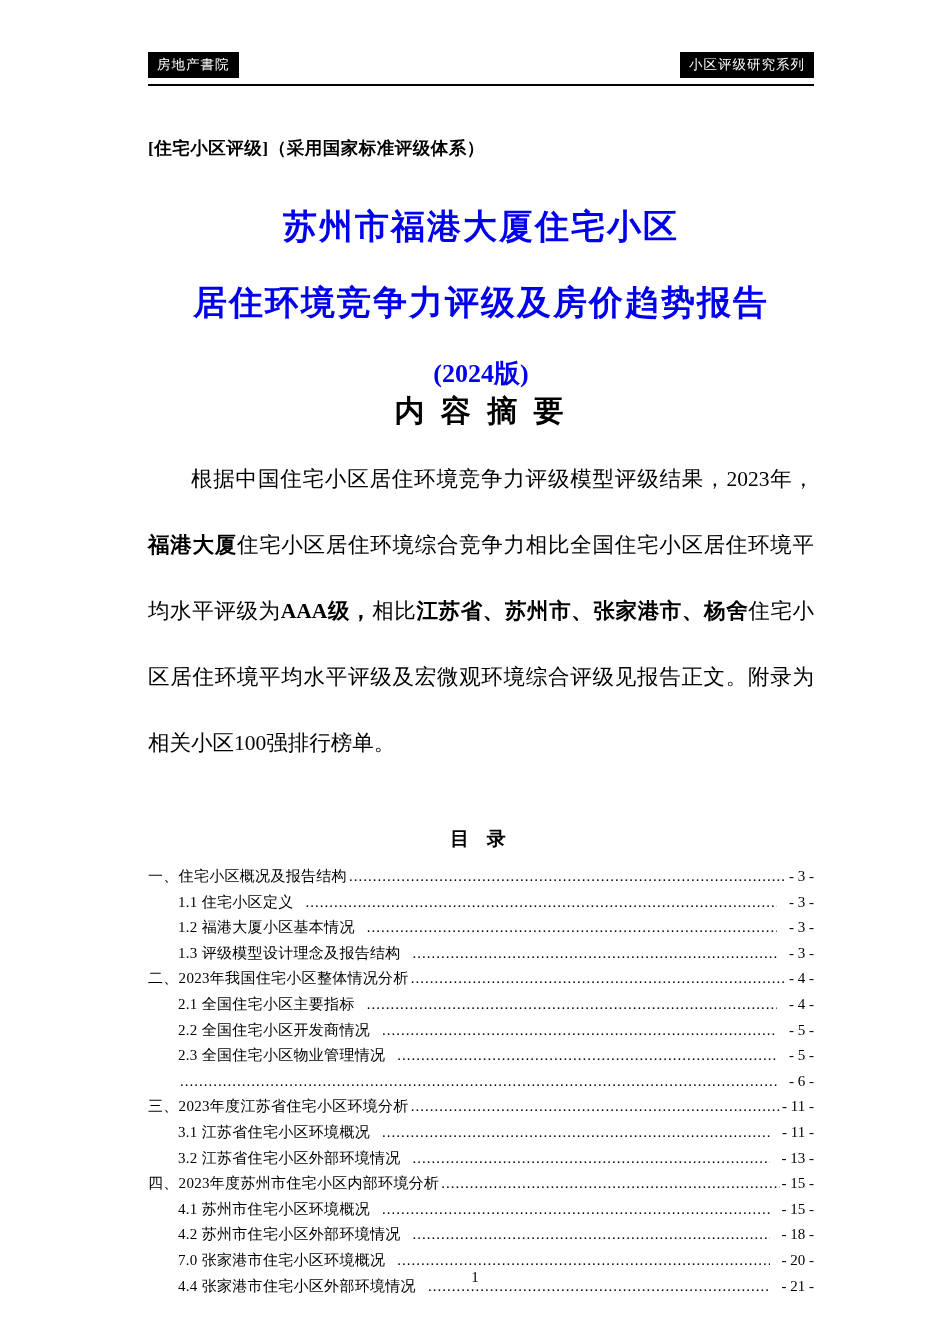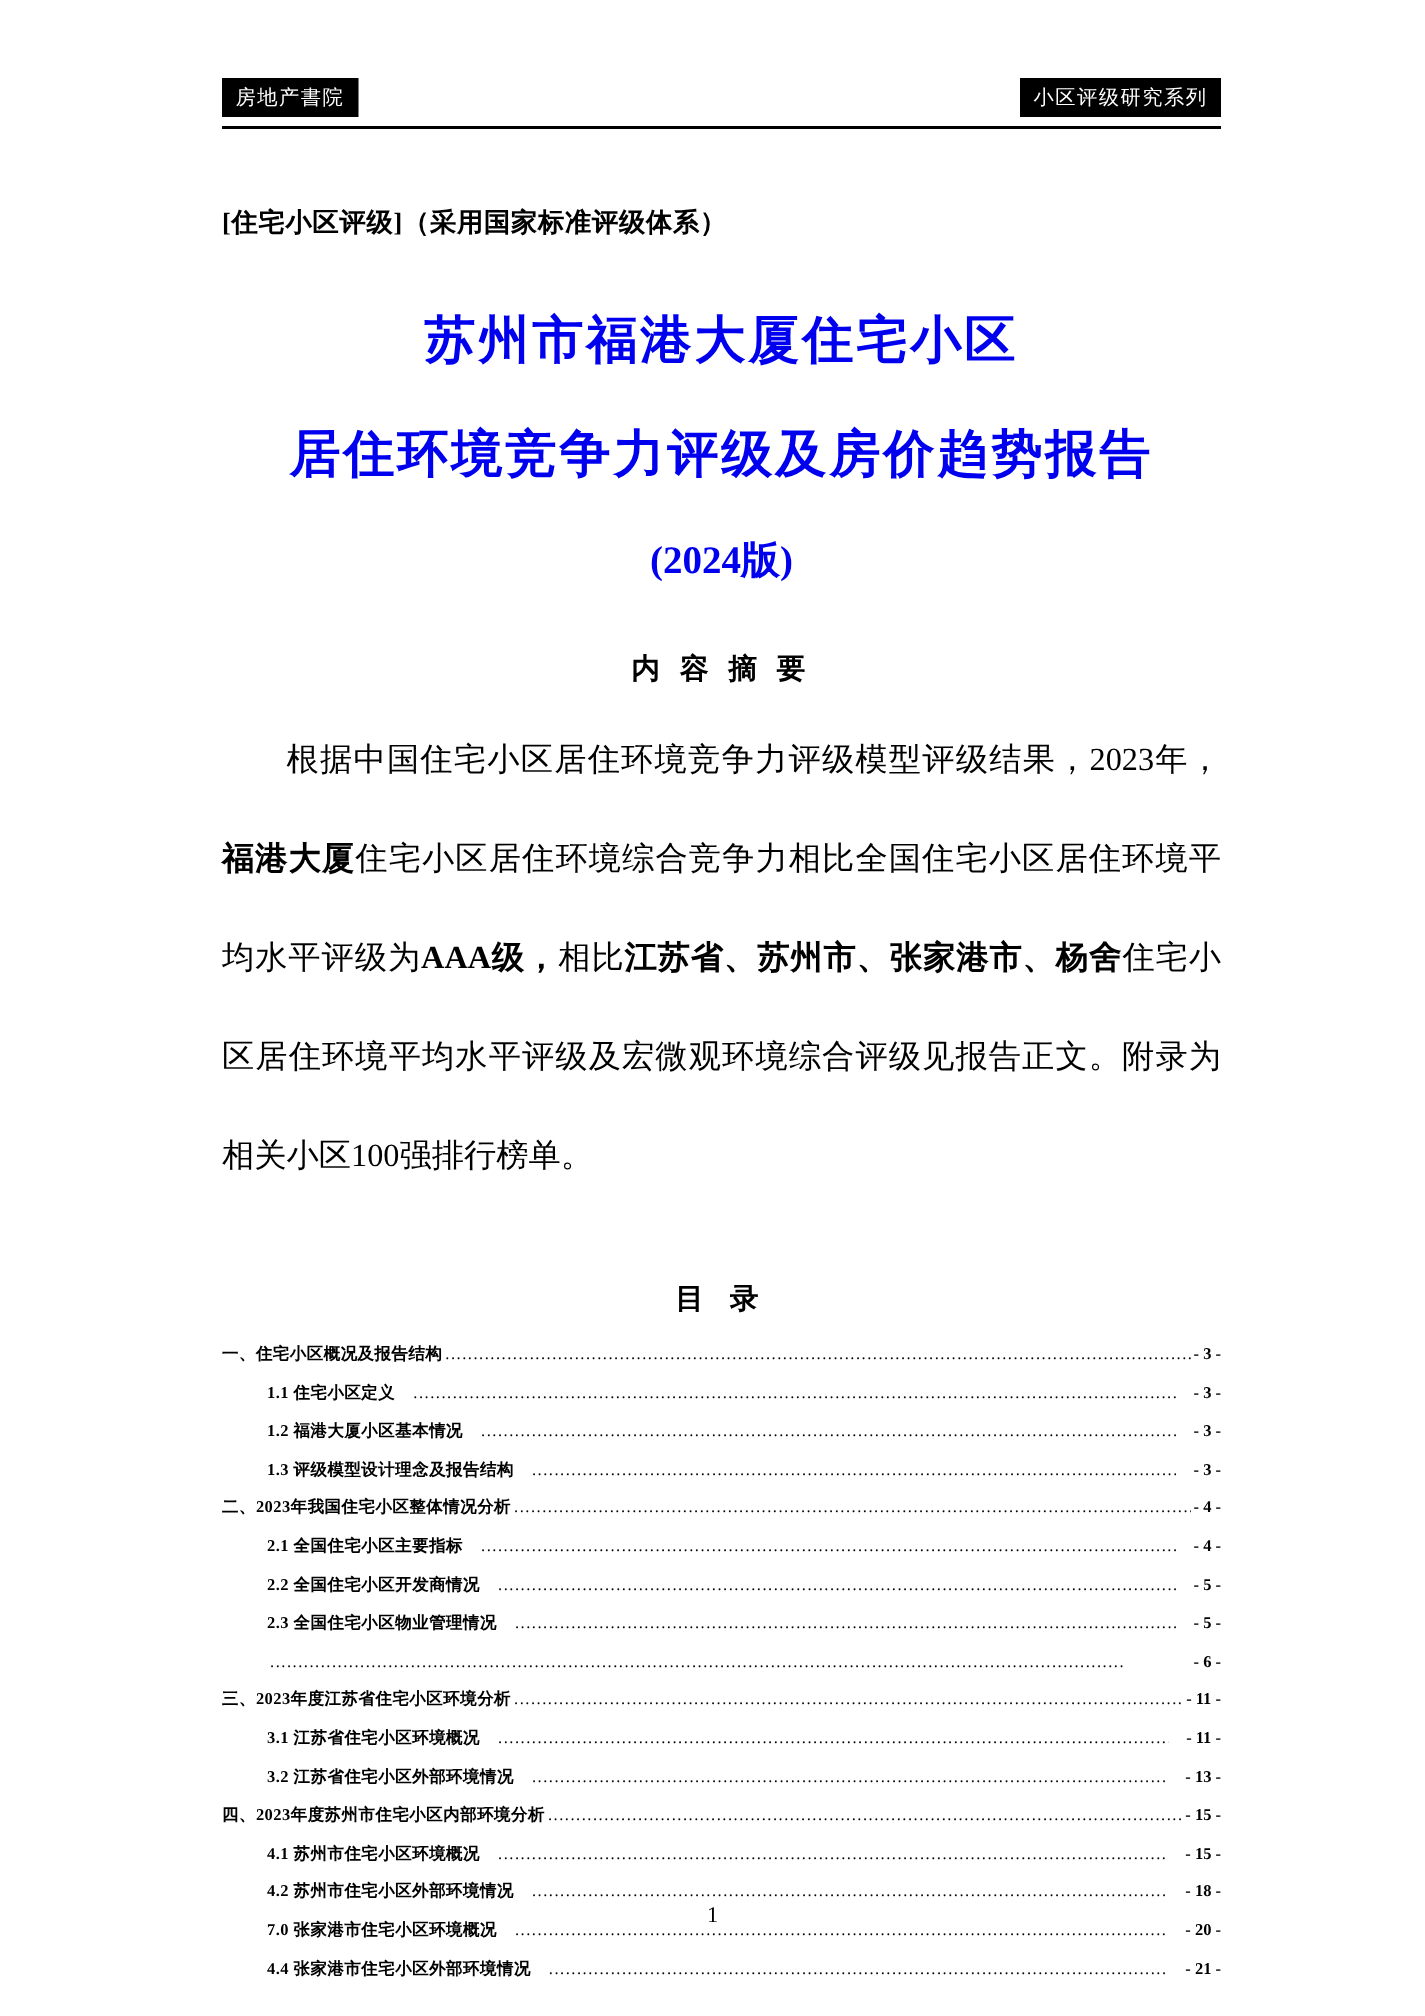--- a/index.html
+++ b/index.html
@@ -56,23 +56,22 @@
   .title-2 { margin-top: 30px; }
   .title-edition {
     color: #0000EE;
     font-weight: 700;
     font-size: 26px;
     margin-top: 30px;
   }
   
   .abstract-heading {
     text-align: center;
-    font-size: 19px;
-    font-weight: 700;
-    margin-top: 42px;
+    font-size: 30px;
+    font-weight: 700;
     letter-spacing: 4px;
     font-family: "Liberation Sans", "DejaVu Sans", sans-serif;
   }
   .abstract-para {
     margin-top: 14px;
     font-size: 21.5px;
     line-height: 66px;
     text-align: justify;
     text-indent: 2em;
   }
@@ -83,22 +82,22 @@
     font-size: 19px;
     font-weight: 700;
     margin-top: 50px;
     letter-spacing: 6px;
     font-family: "Liberation Sans", "DejaVu Sans", sans-serif;
   }
   .toc-list { margin-top: 12px; }
   .toc-row {
     display: flex;
     align-items: center;
-    font-size: 11px;
-    font-weight: 700;
+    font-size: 15px;
+    font-weight: 400;
     line-height: 25.6px;
     white-space: nowrap;
   }
   .toc-row.lv2 { padding-left: 30px; gap: 10px; }
   .toc-label { flex: 0 0 auto; letter-spacing: 0.3px; }
   .toc-dots {
     flex: 1 1 auto;
     overflow: hidden;
     white-space: nowrap;
     font-weight: 400;

